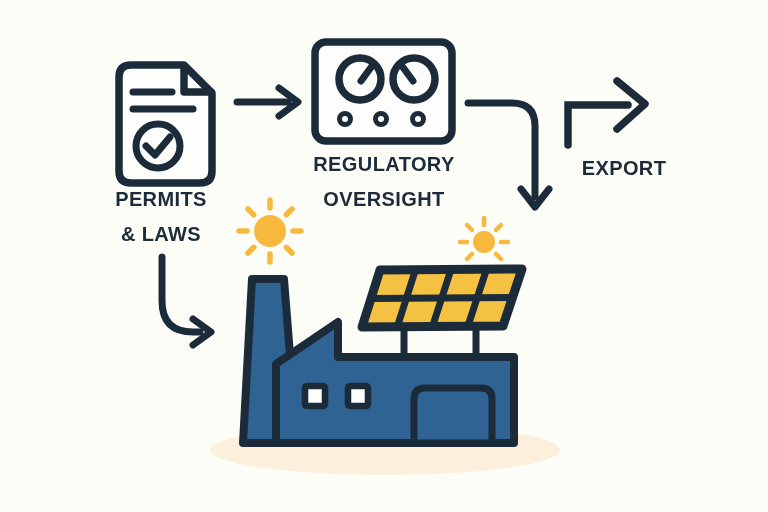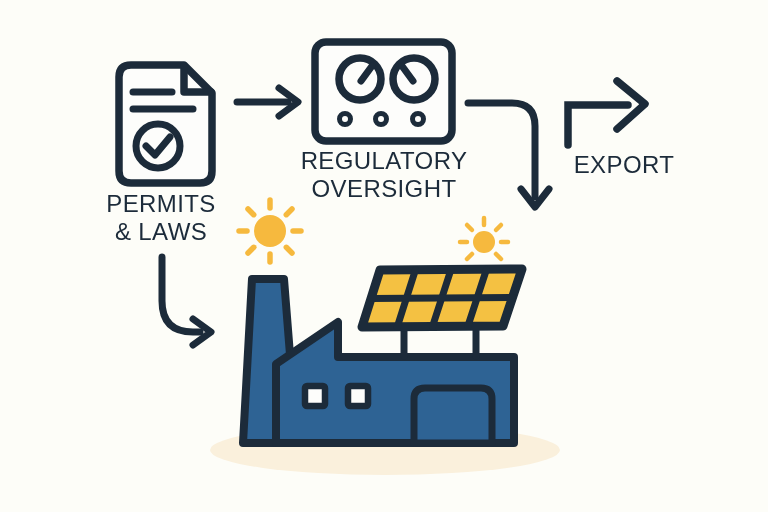--- a/index.html
+++ b/index.html
@@ -14,25 +14,25 @@
   html,body{margin:0;padding:0;}
   body{
     width:768px;height:512px;overflow:hidden;position:relative;
     background:var(--background);
     font-family:"Liberation Sans","DejaVu Sans",sans-serif;
   }
   .stage{position:absolute;inset:0;}
   svg{position:absolute;left:0;top:0;}
   .label{
     position:absolute;color:var(--outline);
-    font-weight:400;font-size:24px;line-height:28px;
+    font-weight:700;font-size:20px;line-height:35px;
     letter-spacing:.4px;text-align:center;white-space:pre-line;
     user-select:none;
   }
-  #permits-label{left:61px;top:190px;width:200px;text-align:center;}
+  #permits-label{left:61px;top:182px;width:200px;text-align:center;}
   #oversight-label{left:284px;top:147px;width:200px;}
   #export-label{left:524px;top:151px;width:200px;}
 
   
   .stroke{stroke:var(--outline);fill:none;stroke-linecap:round;stroke-linejoin:round;}
   .w7{stroke-width:7px;}
   .w75{stroke-width:7.5px;}
   .fill-blue{fill:var(--building-blue);stroke:var(--outline);stroke-width:8px;stroke-linejoin:round;}
   .fill-blue-thin{fill:var(--building-blue);stroke:var(--outline);stroke-width:7px;stroke-linejoin:round;}
   .fill-white{fill:var(--surface-white);}

